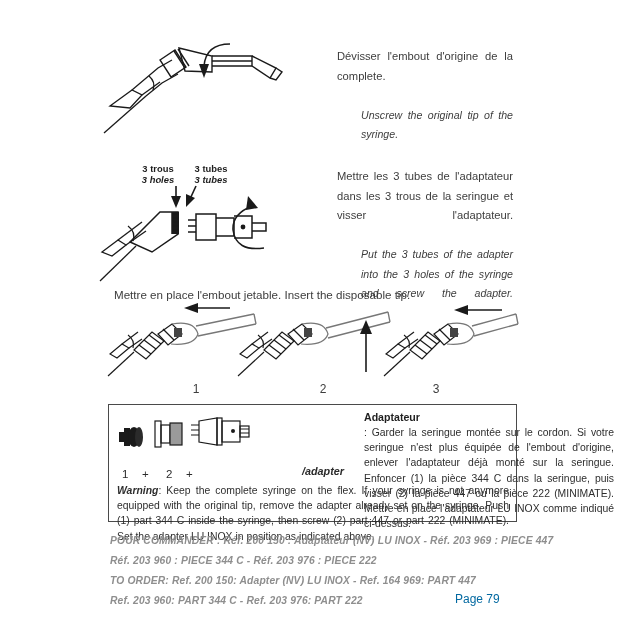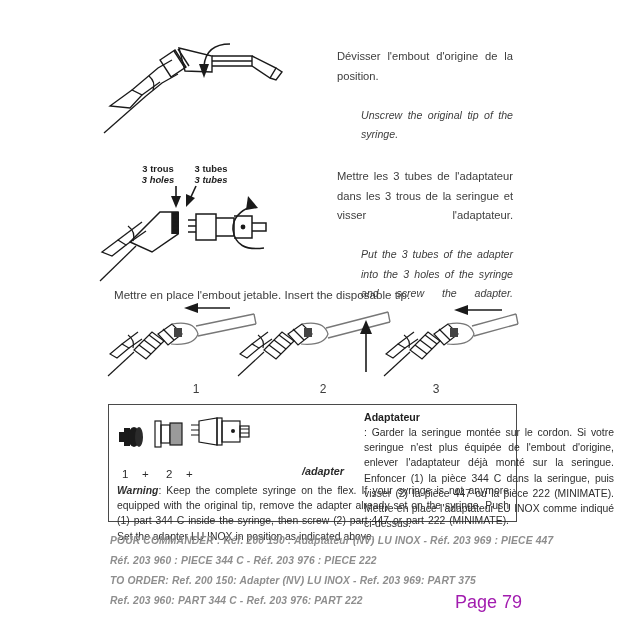--- a/index.html
+++ b/index.html
@@ -151,22 +151,22 @@
     color: #8e8e8e;
     letter-spacing: 0.15px;
     white-space: pre;
   }
 
   
   .pageno {
     position: absolute;
     left: 455px;
     top: 592px;
-    font-size: 18px;
-    color: #a21caf;
+    font-size: 12px;
+    color: #0369a1;
   }
 
   svg { display: block; overflow: visible; }
   .ln { fill: none; stroke: #1a1a1a; }
   .gr { fill: none; stroke: #777; }
 </style>
 </head>
 <body>
 
 <div class="page">
@@ -191,21 +191,21 @@
 
       <path class="ln" stroke-width="1.4" d="M152 18 L176 30 L170 40 L152 28"></path>
       <path class="ln" stroke-width="1.4" d="M176 30 L182 34 L176 42 L170 40"></path>
 
       <path class="ln" stroke-width="1.5" d="M130 6 Q106 6 104 28"></path>
       <path d="M104 40 L99 26 L109 26 Z" fill="#1a1a1a"></path>
     </svg>
   </div>
 
   <div class="instr" style="left:337px;top:47px">
-    <div class="fr">Dévisser l'embout d'origine de la position.</div>
+    <div class="fr">Dévisser l'embout d'origine de la complete.</div>
     <div class="en">Unscrew the original tip of the syringe.</div>
   </div>
 
   <div class="calloutlbl" style="left:133px;top:163px;width:50px">
     <div>3 trous</div>
     <div class="en">3 holes</div>
   </div>
   <div class="calloutlbl" style="left:186px;top:163px;width:50px">
     <div>3 tubes</div>
     <div class="en">3 tubes</div>
@@ -344,18 +344,18 @@
     </div>
 
     <div class="abox-attn-title">Adaptateur</div>
     <div class="abox-attn-body">: Garder la seringue montée sur le cordon. Si votre seringue n'est plus équipée de l'embout d'origine, enlever l'adaptateur déjà monté sur la seringue. Enfoncer (1) la pièce 344 C dans la seringue, puis visser (2) la pièce 447 ou la pièce 222 (MINIMATE). Mettre en place l'adaptateur LU INOX comme indiqué ci-dessus.</div>
 
     <div class="abox-warn"><b>Warning</b><span>: Keep the complete syringe on the flex. If your syringe is not anymore equipped with the original tip, remove the adapter already set on the syringe. Push (1) part 344 C inside the syringe, then screw (2) part 447 or part 222 (MINIMATE). Set the adapter LU INOX in position as indicated above.</span></div>
   </div>
 
   <div class="order" style="top:535px">POUR COMMANDER : Réf. 200 150 : Adaptateur (NV) LU INOX - Réf. 203 969 : PIECE 447</div>
   <div class="order" style="top:555px">Réf. 203 960 : PIECE 344 C - Réf. 203 976 : PIECE 222</div>
-  <div class="order" style="top:575px">TO ORDER: Ref. 200 150: Adapter (NV) LU INOX - Ref. 203 969: PART 375</div>
+  <div class="order" style="top:575px">TO ORDER: Ref. 200 150: Adapter (NV) LU INOX - Ref. 164 969: PART 447</div>
   <div class="order" style="top:595px">Ref. 203 960: PART 344 C - Ref. 203 976: PART 222</div>
 
   <div class="pageno">Page 79</div>
 
 </div>
 
 </body></html>

